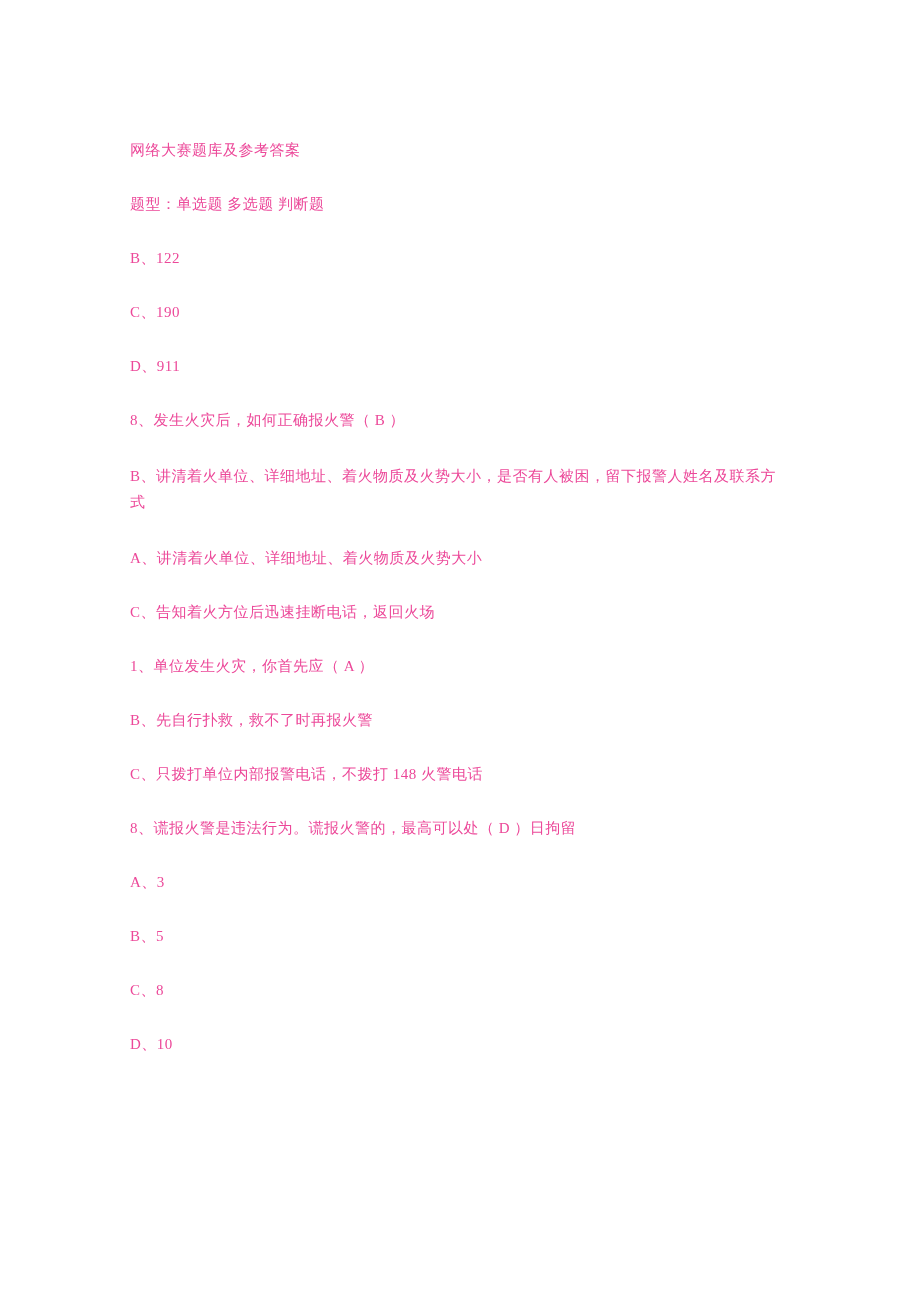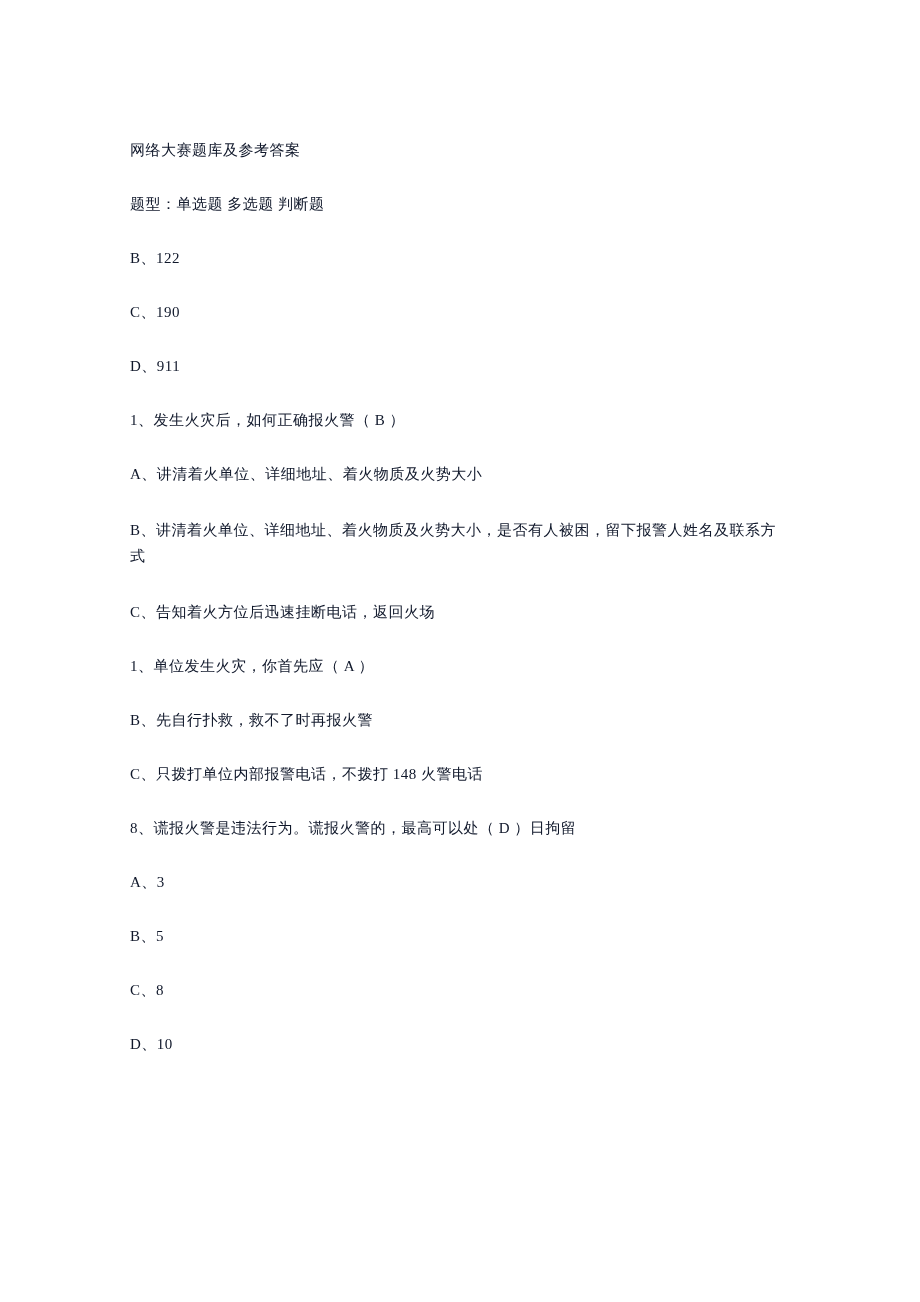--- a/index.html
+++ b/index.html
@@ -11,43 +11,43 @@
   }
   .page {
     padding: 140px 130px 60px 130px;
     box-sizing: border-box;
     width: 920px;
     min-height: 1302px;
     position: relative;
   }
   .line {
     font-size: 15px;
-    color: #0f172a;
+    color: #ec4899;
     line-height: 1.4;
     margin-bottom: 33px;
     letter-spacing: 0.5px;
   }
 </style>
 </head>
 <body>
 
 <div class="page">
 
   <div class="line">网络大赛题库及参考答案</div>
 
   <div class="line">题型：单选题   多选题   判断题</div>
 
 
   <div class="line">B、122</div>
   <div class="line">C、190</div>
   <div class="line">D、911</div>
 
-  <div class="line">1、发生火灾后，如何正确报火警（ B ）</div>
+  <div class="line">8、发生火灾后，如何正确报火警（ B ）</div>
+  <div class="line" style="margin-bottom:33px; line-height:1.7;">B、讲清着火单位、详细地址、着火物质及火势大小，是否有人被困，留下报警人姓名及联系方式</div>
   <div class="line">A、讲清着火单位、详细地址、着火物质及火势大小</div>
-  <div class="line" style="margin-bottom:33px; line-height:1.7;">B、讲清着火单位、详细地址、着火物质及火势大小，是否有人被困，留下报警人姓名及联系方式</div>
   <div class="line">C、告知着火方位后迅速挂断电话，返回火场</div>
 
   <div class="line">1、单位发生火灾，你首先应（ A ）</div>
   <div class="line">B、先自行扑救，救不了时再报火警</div>
   <div class="line">C、只拨打单位内部报警电话，不拨打 148 火警电话</div>
 
   <div class="line">8、谎报火警是违法行为。谎报火警的，最高可以处（ D ）日拘留</div>
   <div class="line">A、3</div>
   <div class="line">B、5</div>
   <div class="line">C、8</div>

